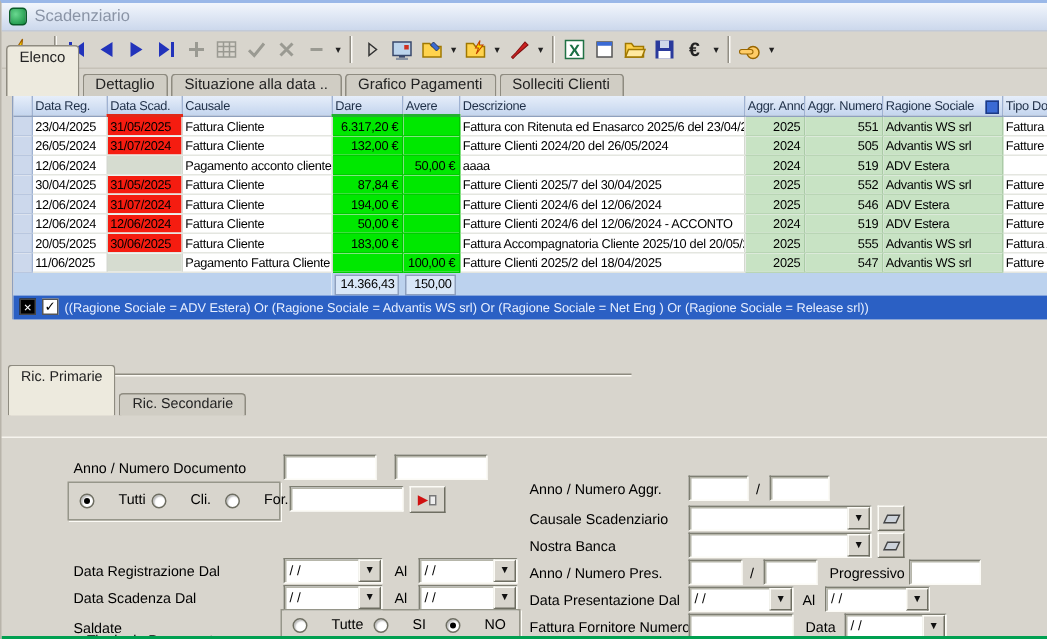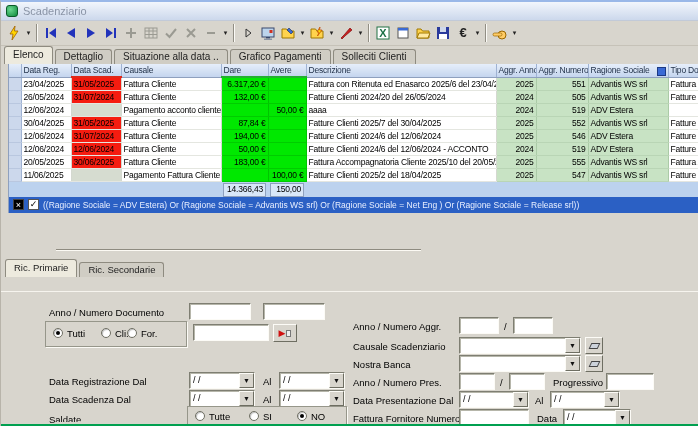--- a/index.html
+++ b/index.html
@@ -13,21 +13,21 @@
   
   .toolbar{height:25px;display:flex;align-items:center;padding-left:3px;border-bottom:1px solid #c6c2b8;}
   .tbbtn{width:20px;height:20px;display:flex;align-items:center;justify-content:center;border:1px solid transparent;}
   .tbbtn svg{width:16px;height:16px;display:block;}
   .tbchar{font-size:13px;line-height:16px;color:#222;}
   .tbcaret{width:9px;height:20px;font-size:7px;color:#222;display:flex;align-items:center;justify-content:center;}
   .tbsep{width:2px;height:18px;border-left:1px solid #918e84;border-right:1px solid #fbfaf6;margin:0 3px;}
   
   .tabstrip{height:18px;display:flex;align-items:flex-end;padding-left:3px;position:relative;}
   .tab{height:15px;line-height:14px;padding:0 8px;font-size:10px;background:#d0cdc4;border:1px solid #8e8b80;border-bottom:none;border-radius:3px 3px 0 0;margin-right:2px;color:#222;white-space:nowrap;}
-  .tab.active{background:#edeade;height:18px;line-height:16px;z-index:2;}
+  .tab.active{background:#edeade;height:34px;line-height:16px;z-index:2;}
   
   .grid-wrap{position:absolute;left:7px;top:62px;width:691px;background:#fff;border-left:1px solid #8ea0be;}
   .groupbar{height:23px;background:#2b60c4;color:#fff;font-size:9.5px;display:flex;align-items:center;padding-left:7px;}
   table{border-collapse:collapse;table-layout:fixed;width:691px;font-size:8.5px;letter-spacing:-0.2px;}
   th{height:13px;background:linear-gradient(#e6eefa,#c4d5ee);border-right:1px solid #9fb2d2;border-bottom:1px solid #8ea0be;color:#1e2e46;font-weight:normal;text-align:left;padding:0 2px;overflow:hidden;white-space:nowrap;}
   th.u-red{border-bottom:2px solid #e02818;}
   th.u-green{border-bottom:2px solid #22b030;}
   th.ind-h{background:linear-gradient(#e6eefa,#c4d5ee);}
   td{height:13px;border-right:1px solid #d4d8d0;border-bottom:1px solid #e4e6e0;padding:0 2px;overflow:hidden;white-space:nowrap;color:#000;background:#fff;}
   td.ind{background:#ccd8ec;border-right:1px solid #9fb2d2;border-bottom:1px solid #b9c7df;}
@@ -48,21 +48,21 @@
   .ric-caption{height:14px;background:linear-gradient(to right,#87a2d6,#c5cddc 55%,#d8d5cd);color:#0e1e7a;font-weight:bold;font-size:10px;display:flex;align-items:center;padding-left:8px;}
   .ric-tabs{height:17px;display:flex;align-items:flex-end;padding-left:4px;}
   .ric-tabs .tab{font-size:9.5px;}
   .ric-panel{position:absolute;left:0;top:31px;right:0;bottom:0;border-top:1px solid #f6f4ee;}
   .flabel{position:absolute;font-size:9.5px;color:#000;white-space:nowrap;}
   .tb{position:absolute;height:17px;background:#fff;border:1px solid;border-color:#7e7e72 #fcfbf6 #fcfbf6 #7e7e72;box-shadow:inset 1px 1px 0 #b6b6aa;font-size:9.5px;padding:0 3px;font-family:inherit;outline:none;}
   .combo{position:absolute;height:17px;background:#fff;border:1px solid;border-color:#7e7e72 #fcfbf6 #fcfbf6 #7e7e72;box-shadow:inset 1px 1px 0 #b6b6aa;font-size:9px;padding-left:3px;line-height:15px;}
   .combo .arr{position:absolute;right:0;top:0;bottom:0;width:15px;background:#d8d5cd;border:1px solid;border-color:#fcfbf6 #6e6e62 #6e6e62 #fcfbf6;display:flex;align-items:center;justify-content:center;font-size:7px;color:#111;}
   .gbox{position:absolute;border:1px solid #96968a;box-shadow:1px 1px 0 #fcfbf6;}
   .gbox-label{position:absolute;font-size:9.5px;background:#d8d5cd;padding:0 3px;white-space:nowrap;}
-  .radio{position:absolute;display:inline-flex;align-items:flex-start;gap:4px;font-size:9.5px;white-space:nowrap;}
+  .radio{position:absolute;display:inline-flex;align-items:center;gap:16px;font-size:9.5px;white-space:nowrap;}
   .rdot{width:10px;height:10px;border-radius:50%;background:#fff;border:1px solid #6e6e62;box-shadow:inset 1px 1px 1px rgba(0,0,0,.25);position:relative;flex:none;}
   .radio.sel .rdot::after{content:'';position:absolute;left:2px;top:2px;width:4px;height:4px;border-radius:50%;background:#000;}
   .eraser-btn{position:absolute;width:18px;height:17px;background:#d8d5cd;border:1px solid;border-color:#fcfbf6 #6e6e62 #6e6e62 #fcfbf6;display:flex;align-items:center;justify-content:center;}
   .eraser-glyph{width:9px;height:6px;background:#ccd2da;border:1px solid #444;transform:skewX(-25deg);}
   .redarrow-btn{position:absolute;width:24px;height:18px;background:#d8d5cd;border:1px solid;border-color:#fcfbf6 #6e6e62 #6e6e62 #fcfbf6;display:flex;align-items:center;justify-content:center;gap:1px;}
   .redarrow-btn .ra{color:#d01010;font-size:9px;line-height:9px;}
   .redarrow-btn .rb{width:5px;height:7px;border:1px solid #777;background:#eee;}
   .bottom-green{position:absolute;left:0;bottom:0;width:698px;height:2px;background:#00a050;}
 </style>
 </head>
@@ -385,21 +385,21 @@
 
       <div class="gbox" style="left:44px;top:29px;width:142px;height:26px"></div>
       <span class="radio sel" style="left:52px;top:36px">
           <span class="rdot"></span>
           <span>Tutti</span>
         </span>
       <span class="radio" style="left:100px;top:36px">
           <span class="rdot"></span>
           <span>Cli.</span>
         </span>
-      <span class="radio" style="left:126px;top:36px">
+      <span class="radio" style="left:149px;top:36px">
           <span class="rdot"></span>
           <span>For.</span>
         </span>
       <input class="tb" style="left: 192px; top: 32px; width: 76px;">
       <span class="redarrow-btn" style="left:272px;top:32px">
           <span class="ra">▶</span>
           <span class="rb"></span>
         </span>
 
       <span class="flabel" style="left:48px;top:84px">Data Registrazione Dal</span>

